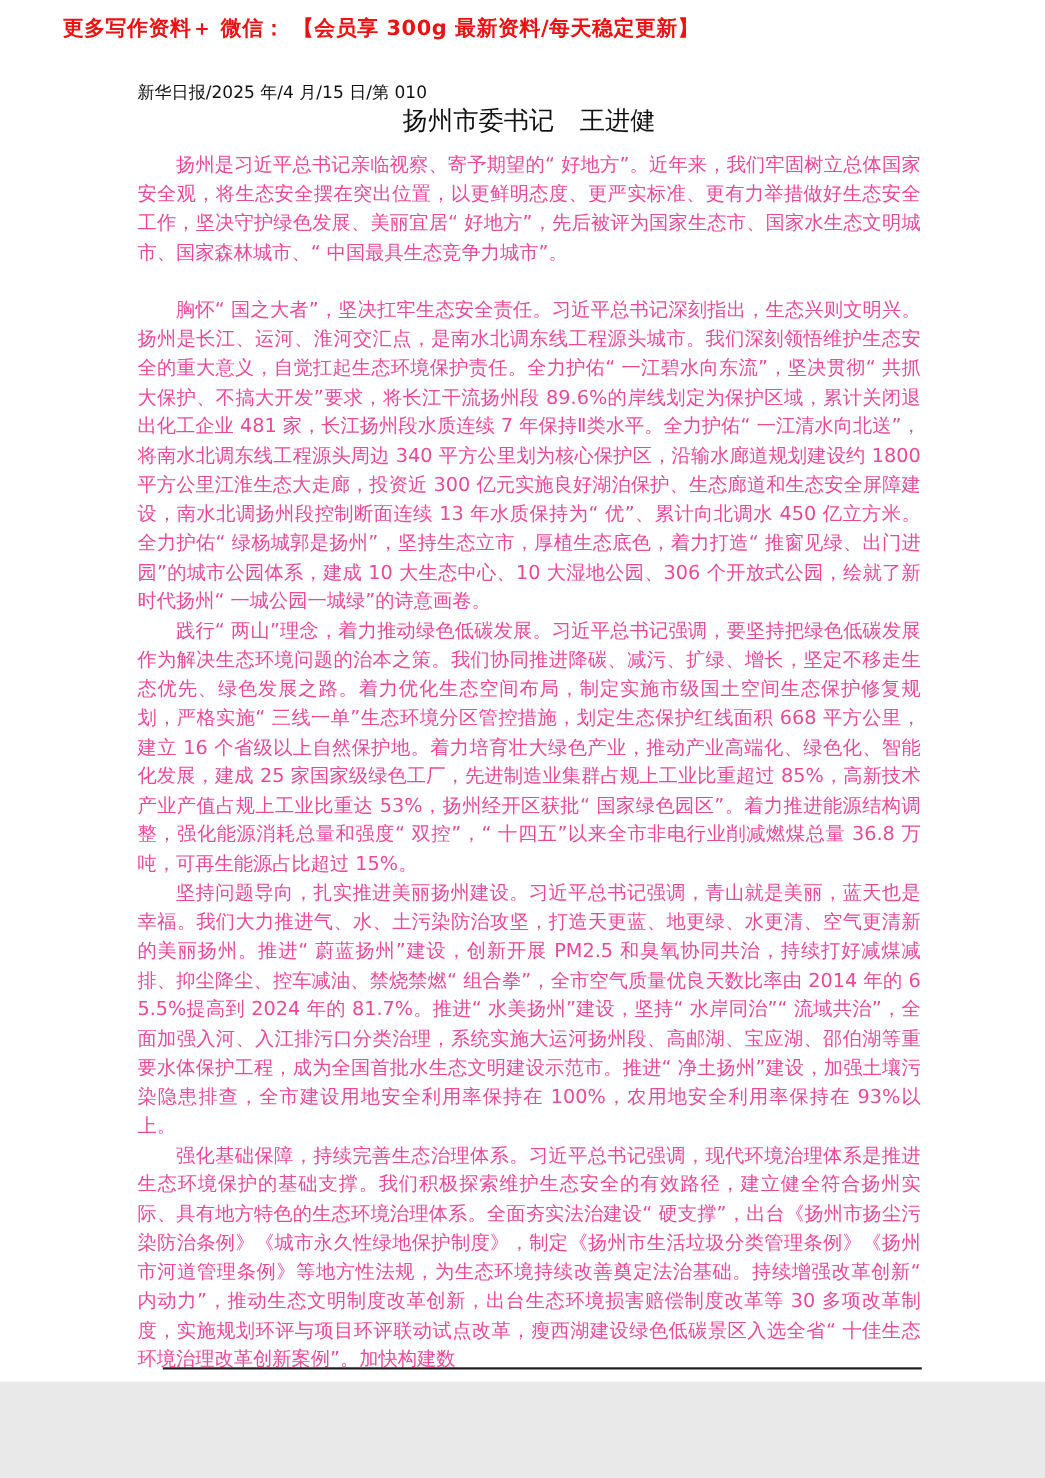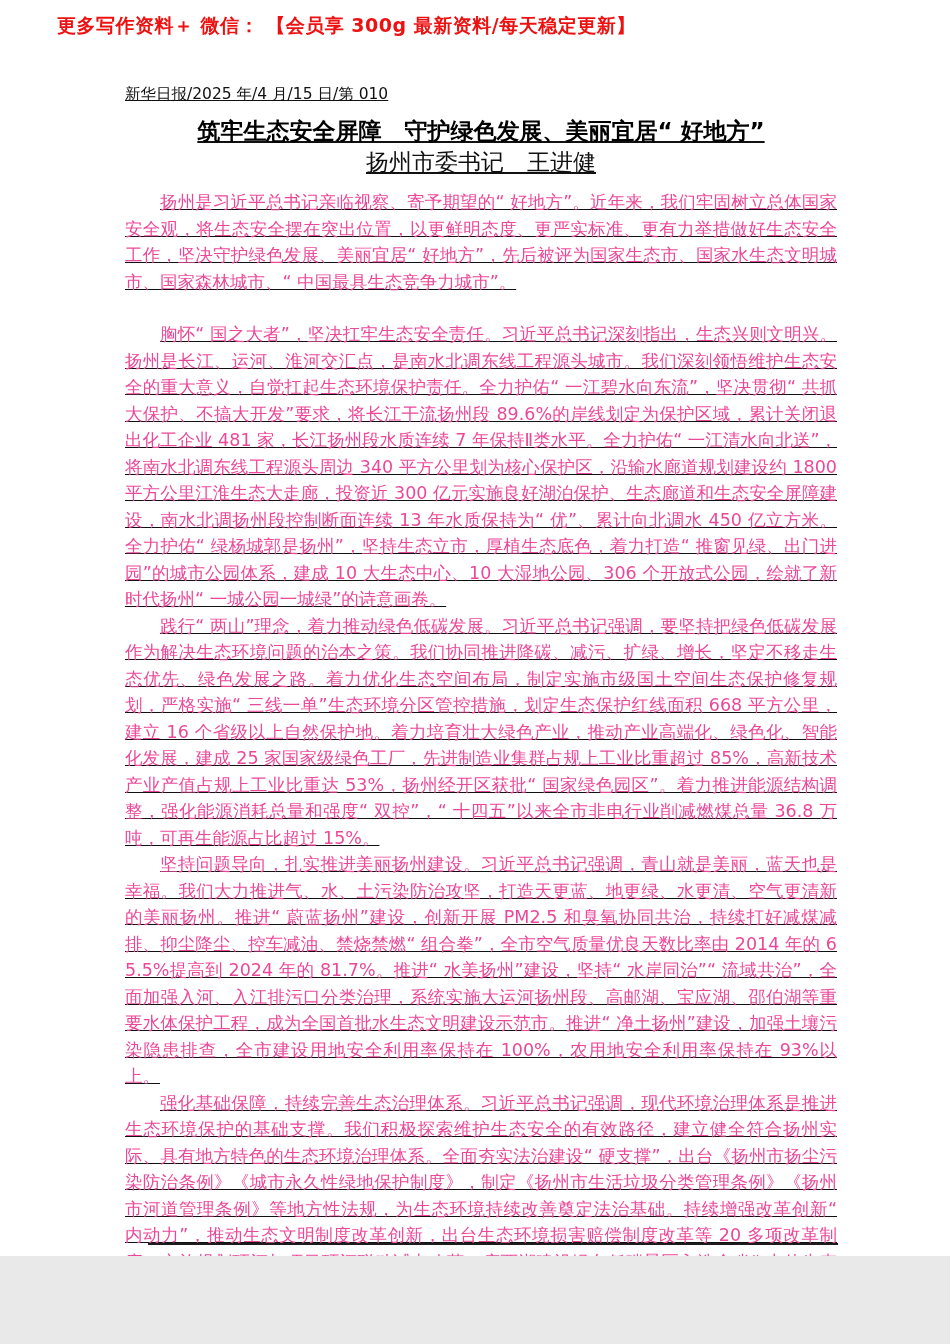--- a/index.html
+++ b/index.html
@@ -21,24 +21,23 @@
     top:13px;
     left:57px;
     font-size:19px;
     font-weight:600;
     letter-spacing:0.5px;
     color:#ee1111;
     white-space:nowrap;
   }
   .content {
     position:absolute;
-    top:82px;
+    top:72px;
     left:125px;
     width:712px;
-    text-decoration:underline;
   }
   .meta-line {
     font-size:15.5px;
     line-height:25px;
     color:#111111;
   }
   .article-title {
     margin:8px 0 2px 0;
     font-size:23px;
     line-height:32px;
@@ -94,33 +93,32 @@
 
 <div class="page">
 
   <div class="promo-banner">更多写作资料＋ 微信： 【会员享 300g 最新资料/每天稳定更新】</div>
 
   <div class="content">
 
     <div class="meta-line">新华日报/2025 年/4 月/15 日/第 010</div>
 
 
-    <h1 class="article-title">筑牢生态安全屏障　守护绿色发展、美丽宜居“ 好地方”</h1>
 
     <div class="article-author">扬州市委书记　王进健</div>
 
     <p class="body-para gap-after">扬州是习近平总书记亲临视察、寄予期望的“ 好地方”。近年来，我们牢固树立总体国家安全观，将生态安全摆在突出位置，以更鲜明态度、更严实标准、更有力举措做好生态安全工作，坚决守护绿色发展、美丽宜居“ 好地方”，先后被评为国家生态市、国家水生态文明城市、国家森林城市、“ 中国最具生态竞争力城市”。</p>
 
     <p class="body-para">胸怀“ 国之大者”，坚决扛牢生态安全责任。习近平总书记深刻指出，生态兴则文明兴。扬州是长江、运河、淮河交汇点，是南水北调东线工程源头城市。我们深刻领悟维护生态安全的重大意义，自觉扛起生态环境保护责任。全力护佑“ 一江碧水向东流”，坚决贯彻“ 共抓大保护、不搞大开发”要求，将长江干流扬州段 89.6%的岸线划定为保护区域，累计关闭退出化工企业 481 家，长江扬州段水质连续 7 年保持Ⅱ类水平。全力护佑“ 一江清水向北送”，将南水北调东线工程源头周边 340 平方公里划为核心保护区，沿输水廊道规划建设约 1800 平方公里江淮生态大走廊，投资近 300 亿元实施良好湖泊保护、生态廊道和生态安全屏障建设，南水北调扬州段控制断面连续 13 年水质保持为“ 优”、累计向北调水 450 亿立方米。全力护佑“ 绿杨城郭是扬州”，坚持生态立市，厚植生态底色，着力打造“ 推窗见绿、出门进园”的城市公园体系，建成 10 大生态中心、10 大湿地公园、306 个开放式公园，绘就了新时代扬州“ 一城公园一城绿”的诗意画卷。</p>
 
     <p class="body-para">践行“ 两山”理念，着力推动绿色低碳发展。习近平总书记强调，要坚持把绿色低碳发展作为解决生态环境问题的治本之策。我们协同推进降碳、减污、扩绿、增长，坚定不移走生态优先、绿色发展之路。着力优化生态空间布局，制定实施市级国土空间生态保护修复规划，严格实施“ 三线一单”生态环境分区管控措施，划定生态保护红线面积 668 平方公里，建立 16 个省级以上自然保护地。着力培育壮大绿色产业，推动产业高端化、绿色化、智能化发展，建成 25 家国家级绿色工厂，先进制造业集群占规上工业比重超过 85%，高新技术产业产值占规上工业比重达 53%，扬州经开区获批“ 国家绿色园区”。着力推进能源结构调整，强化能源消耗总量和强度“ 双控”，“ 十四五”以来全市非电行业削减燃煤总量 36.8 万吨，可再生能源占比超过 15%。</p>
 
     <p class="body-para">坚持问题导向，扎实推进美丽扬州建设。习近平总书记强调，青山就是美丽，蓝天也是幸福。我们大力推进气、水、土污染防治攻坚，打造天更蓝、地更绿、水更清、空气更清新的美丽扬州。推进“ 蔚蓝扬州”建设，创新开展 PM2.5 和臭氧协同共治，持续打好减煤减排、抑尘降尘、控车减油、禁烧禁燃“ 组合拳”，全市空气质量优良天数比率由 2014 年的 65.5%提高到 2024 年的 81.7%。推进“ 水美扬州”建设，坚持“ 水岸同治”“ 流域共治”，全面加强入河、入江排污口分类治理，系统实施大运河扬州段、高邮湖、宝应湖、邵伯湖等重要水体保护工程，成为全国首批水生态文明建设示范市。推进“ 净土扬州”建设，加强土壤污染隐患排查，全市建设用地安全利用率保持在 100%，农用地安全利用率保持在 93%以上。</p>
 
-    <p class="body-para">强化基础保障，持续完善生态治理体系。习近平总书记强调，现代环境治理体系是推进生态环境保护的基础支撑。我们积极探索维护生态安全的有效路径，建立健全符合扬州实际、具有地方特色的生态环境治理体系。全面夯实法治建设“ 硬支撑”，出台《扬州市扬尘污染防治条例》《城市永久性绿地保护制度》，制定《扬州市生活垃圾分类管理条例》《扬州市河道管理条例》等地方性法规，为生态环境持续改善奠定法治基础。持续增强改革创新“ 内动力”，推动生态文明制度改革创新，出台生态环境损害赔偿制度改革等 20 多项改革制度，实施规划环评与项目环评联动试点改革，瘦西湖建设绿色低碳景区入选全省“ 十佳生态环境治理改革创新案例”。加快构建数</p>
+    <p class="body-para">强化基础保障，持续完善生态治理体系。习近平总书记强调，现代环境治理体系是推进生态环境保护的基础支撑。我们积极探索维护生态安全的有效路径，建立健全符合扬州实际、具有地方特色的生态环境治理体系。全面夯实法治建设“ 硬支撑”，出台《扬州市扬尘污染防治条例》《城市永久性绿地保护制度》，制定《扬州市生活垃圾分类管理条例》《扬州市河道管理条例》等地方性法规，为生态环境持续改善奠定法治基础。持续增强改革创新“ 内动力”，推动生态文明制度改革创新，出台生态环境损害赔偿制度改革等 30 多项改革制度，实施规划环评与项目环评联动试点改革，瘦西湖建设绿色低碳景区入选全省“ 十佳生态环境治理改革创新案例”。加快构建数</p>
 
   </div>
 
   <div class="footer-divider"></div>
 
   <div class="watermark">
     <span class="site-name">中国知网</span>
     <span class="site-url">https://www.cnki.net</span>
   </div>
 

